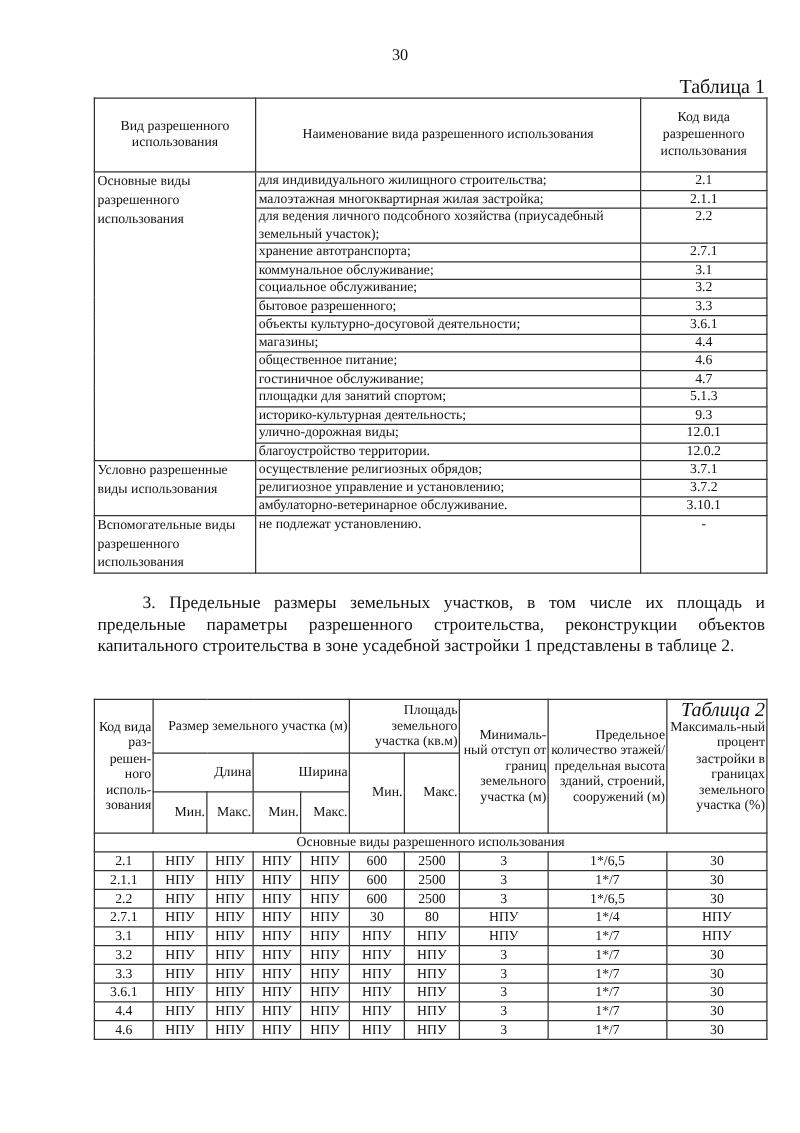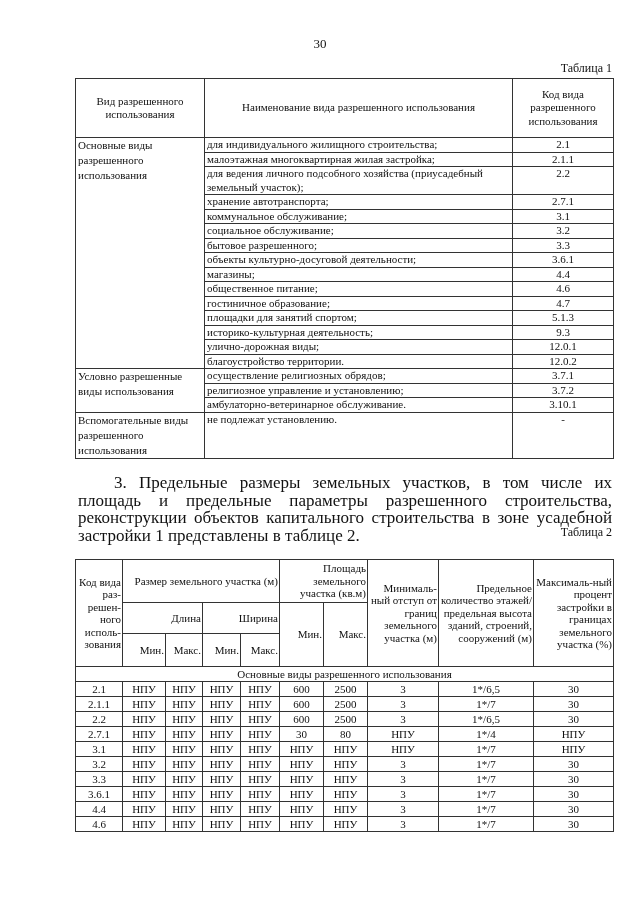--- a/index.html
+++ b/index.html
@@ -1,26 +1,26 @@
 <!DOCTYPE html>
 <html><head>
 <meta charset="utf-8">
 <style>
   html, body { margin: 0; padding: 0; background: #ffffff; }
   body { width: 640px; height: 906px; position: relative; overflow: hidden;
          font-family: "Liberation Serif", "DejaVu Serif", serif; color: #111; }
   .page-number { position: absolute; top: 36px; left: 0; width: 640px; text-align: center; font-size: 13px; }
-  .table-caption { position: absolute; right: 28px; font-size: 12px; }
+  .table-caption { position: absolute; right: 28px; font-size: 16px; }
   table { border-collapse: collapse; position: absolute; left: 75px; width: 538px; table-layout: fixed; }
   td, th { border: 1px solid #333; font-weight: normal; padding: 0 2px; vertical-align: top; }
   #t1 { top: 78px; font-size: 11px; line-height: 13.5px; padding-left: 40px; }
   #t1 th { text-align: center; vertical-align: middle; height: 54px; padding: 2px; }
   #t1 td.code { text-align: center; }
   #t1 td.group { line-height: 15px; }
-  .para { position: absolute; left: 78px; width: 534px; top: 474px; font-size: 17px; line-height: 17.5px;
+  .para { position: absolute; left: 78px; width: 534px; top: 474px; font-size: 14px; line-height: 17.5px;
           text-align: justify; }
   .para .indent { display: inline-block; width: 36px; }
   #t2 { top: 559px; font-size: 11px; line-height: 12.5px; }
   #t2 th { text-align: right; vertical-align: middle; padding: 1px 1px; }
   #t2 td { text-align: center; height: 14px; line-height: 14px; vertical-align: middle; }
   #t2 td.section { height: 13px; }
 </style>
 </head>
 <body>
 
@@ -77,21 +77,21 @@
       </tr>
       <tr>
         <td>магазины;</td>
         <td class="code">4.4</td>
       </tr>
       <tr>
         <td>общественное питание;</td>
         <td class="code">4.6</td>
       </tr>
       <tr>
-        <td>гостиничное образование;</td>
+        <td>гостиничное обслуживание;</td>
         <td class="code">4.7</td>
       </tr>
       <tr>
         <td>площадки для занятий спортом;</td>
         <td class="code">5.1.3</td>
       </tr>
       <tr>
         <td>историко-культурная деятельность;</td>
         <td class="code">9.3</td>
       </tr>
@@ -119,21 +119,21 @@
       <tr>
         <td class="group" rowspan="1">Вспомогательные виды разрешенного использования</td>
         <td style="height: 40px;">не подлежат установлению.</td>
         <td class="code">-</td>
       </tr>
     </tbody>
 </table>
 
 <div class="para"><span class="indent"></span><span>3. Предельные размеры земельных участков, в том числе их площадь и предельные параметры разрешенного строительства, реконструкции объектов капитального строительства в зоне усадебной застройки 1 представлены в таблице 2.</span></div>
 
-<div class="table-caption" style="top:525px;">Таблица 2</div>
+<div class="table-caption" style="top:560px;font-style:italic;">Таблица 2</div>
 
 <table id="t2">
   <colgroup>
     <col style="width:47px">
       <col style="width:43px">
       <col style="width:37px">
       <col style="width:38px">
       <col style="width:39px">
     <col style="width:44px">
       <col style="width:44px">

